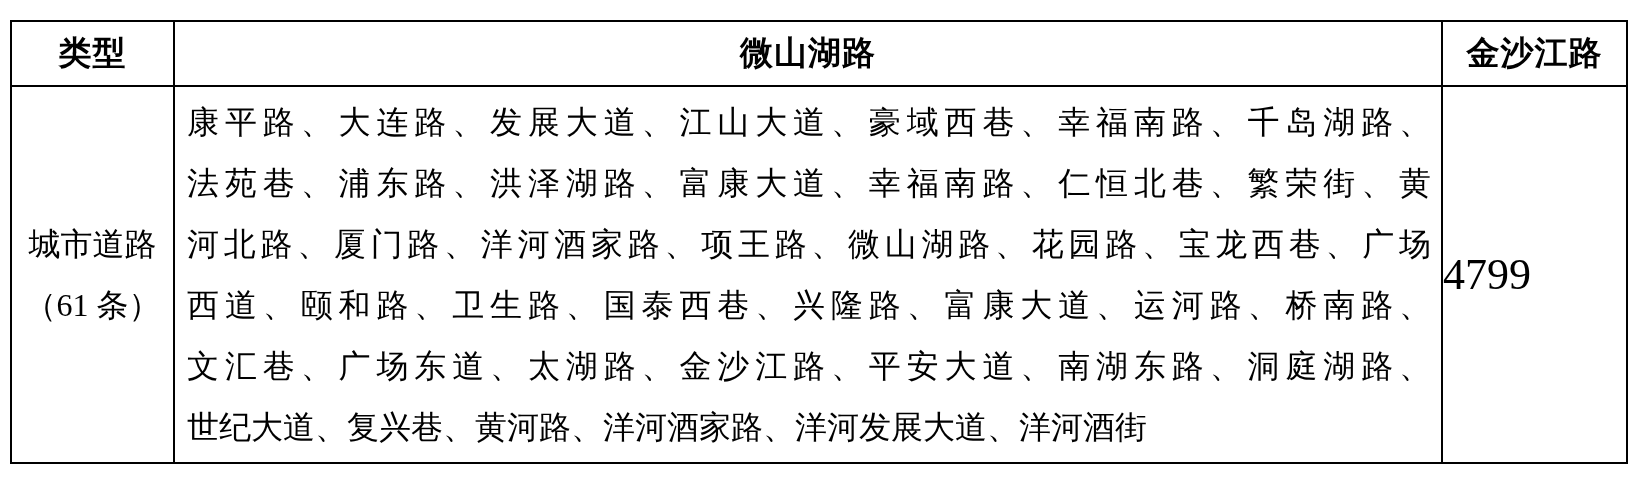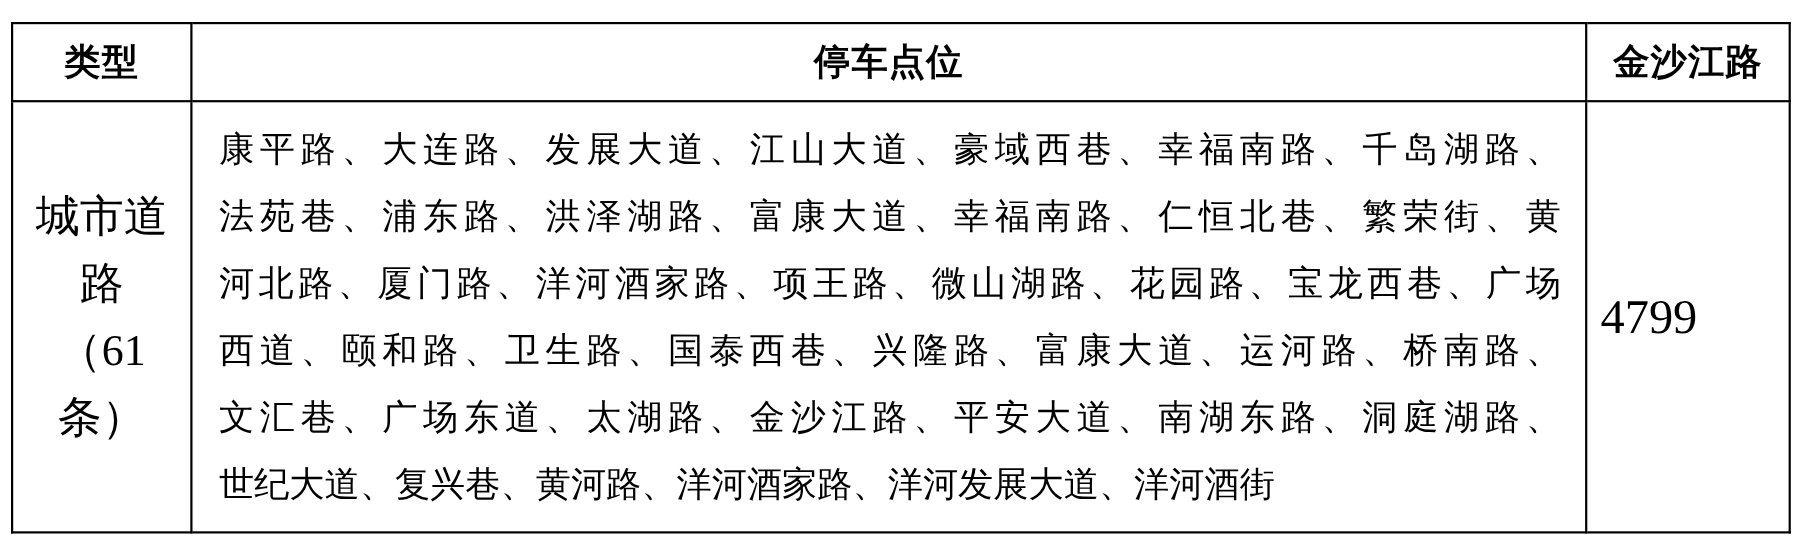--- a/index.html
+++ b/index.html
@@ -19,39 +19,39 @@
     left: 10px;
     top: 20px;
     width: 1618px;
     height: 442px;
     border-collapse: collapse;
     table-layout: fixed;
     background: #ffffff;
   }
   .doc-table td, .doc-table th {
     border: 2px solid #000000;
-    padding: 12px;
+    padding: 0;
     vertical-align: middle;
     color: #000000;
   }
   .col-type   { width: 163px; }
   .col-loc    { width: 1268px; }
   .col-berths { width: 185px; }
   tr.header-row { height: 65px; }
   tr.body-row   { height: 377px; }
   .header-cell {
     font-family: "Liberation Sans", sans-serif;
     font-weight: bold;
     font-size: 33px;
     text-align: center;
     letter-spacing: 1px;
   }
   .type-cell {
     font-family: "Liberation Serif", serif;
-    font-size: 40px;
+    font-size: 32px;
     text-align: center;
   }
   .type-line {
     line-height: 61px;
   }
   .loc-cell {
     font-family: "Liberation Serif", serif;
     font-size: 32px;
     vertical-align: middle;
   }
@@ -79,21 +79,21 @@
 <div class="page">
   <table class="doc-table">
     <colgroup>
       <col class="col-type">
       <col class="col-loc">
       <col class="col-berths">
     </colgroup>
     <tbody>
       <tr class="header-row">
         <td class="header-cell">类型</td>
-        <td class="header-cell">停车点位</td>
+        <td class="header-cell">微山湖路</td>
         <td class="header-cell">金沙江路</td>
       </tr>
       <tr class="body-row">
         <td class="type-cell">
           <div class="type-line">城市道路</div>
           <div class="type-line">（61 条）</div>
         </td>
         <td class="loc-cell">
           <div class="loc-inner">
             <div class="jline">康平路、大连路、发展大道、江山大道、豪域西巷、幸福南路、千岛湖路、</div>

